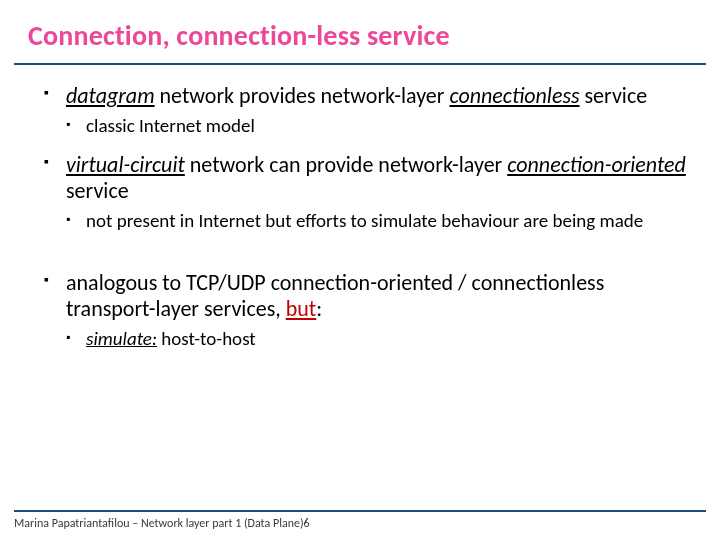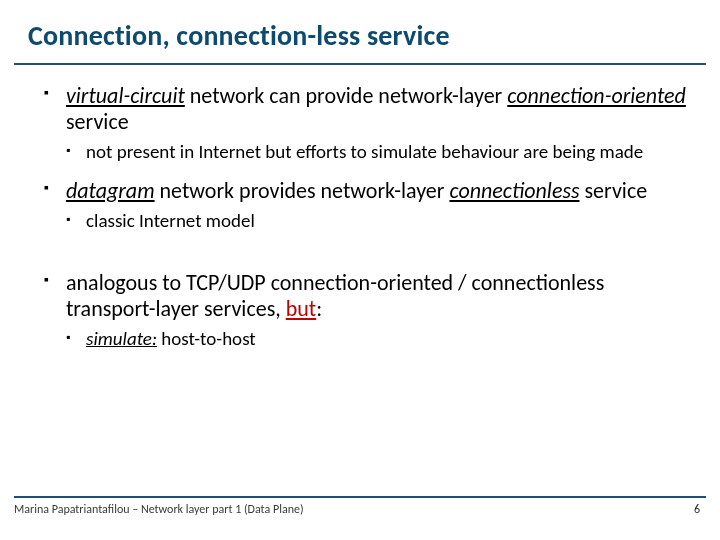--- a/index.html
+++ b/index.html
@@ -1,19 +1,19 @@
 <!DOCTYPE html>
 <html><head>
 <meta charset="utf-8">
 <style>
   * { margin: 0; padding: 0; box-sizing: border-box; }
   html, body { width: 720px; height: 540px; background: #fff; font-family: "Segoe UI", "Calibri", Arial, sans-serif; color: #000; }
   .slide { width: 720px; height: 540px; position: relative; padding: 0; }
   .title {
-    color: #0c4a6e;
+    color: #ec4899;
     font-weight: 700;
     font-size: 28px;
     padding: 18px 0 10px 28px;
     letter-spacing: 0.2px;
   }
   .rule {
     border: none;
     border-top: 2px solid #1e4e79;
     margin: 0 14px 0 14px;
   }
@@ -27,52 +27,51 @@
   ul.lvl1 > li::before { content: "\25AA"; position: absolute; left: 0; top: 2px; font-size: 14px; color: #000; }
   ul.lvl2 { list-style: none; margin-top: 6px; }
   ul.lvl2 > li { position: relative; padding-left: 20px; font-size: 19px; line-height: 1.2; margin-bottom: 4px; }
   ul.lvl2 > li::before { content: "\25AA"; position: absolute; left: 0; top: 2px; font-size: 12px; color: #000; }
   .gap { height: 24px; }
   .em { font-style: italic; }
   .u { text-decoration: underline; }
   .red { color: #c00000; font-weight: 400; }
   .footer {
     position: absolute;
-    left: 14px; right: 14px; bottom: 24px;
+    left: 14px; right: 14px; bottom: 10px;
     border-top: 2px solid #1e4e79;
     padding-top: 4px;
     display: flex;
-    justify-content: space-between;
     align-items: flex-end;
     font-size: 12px;
     color: #3a3a3a;
   }
   .footer .pn { font-size: 12px; color: #333; padding-right: 6px; }
 </style>
 </head>
 <body>
 <div class="slide">
 
   <h1 class="title">Connection, connection-less service</h1>
   <hr class="rule">
 
   <div class="body">
     <ul class="lvl1">
 
       <li>
-        <span class="em u">virtual-circuit</span><span> network can provide network-layer </span><span class="em u">connection-oriented</span><span> service</span>
+        <span class="em u">datagram</span><span> network provides network-layer </span><span class="em u">connectionless</span><span> service</span>
         <ul class="lvl2">
-          <li>not present in Internet but efforts to simulate behaviour are being made</li>
+          <li>classic Internet model</li>
         </ul>
       </li>
 
       <li>
-        <span class="em u">datagram</span><span> network provides network-layer </span><span class="em u">connectionless</span><span> service</span>
+        <span class="em u">virtual-circuit</span><span> network can provide network-layer </span><span class="em u">connection-oriented</span><span> service</span>
         <ul class="lvl2">
-          <li>classic Internet model</li>
+          <li>not present in Internet but efforts to simulate behaviour are being made</li>
         </ul>
       </li>
 
     </ul>
 
     <div class="gap"></div>
 
     <ul class="lvl1">
       <li>
         <span>analogous to TCP/UDP connection-oriented / connectionless transport-layer services, </span><span class="red u">but</span><span>:</span>

